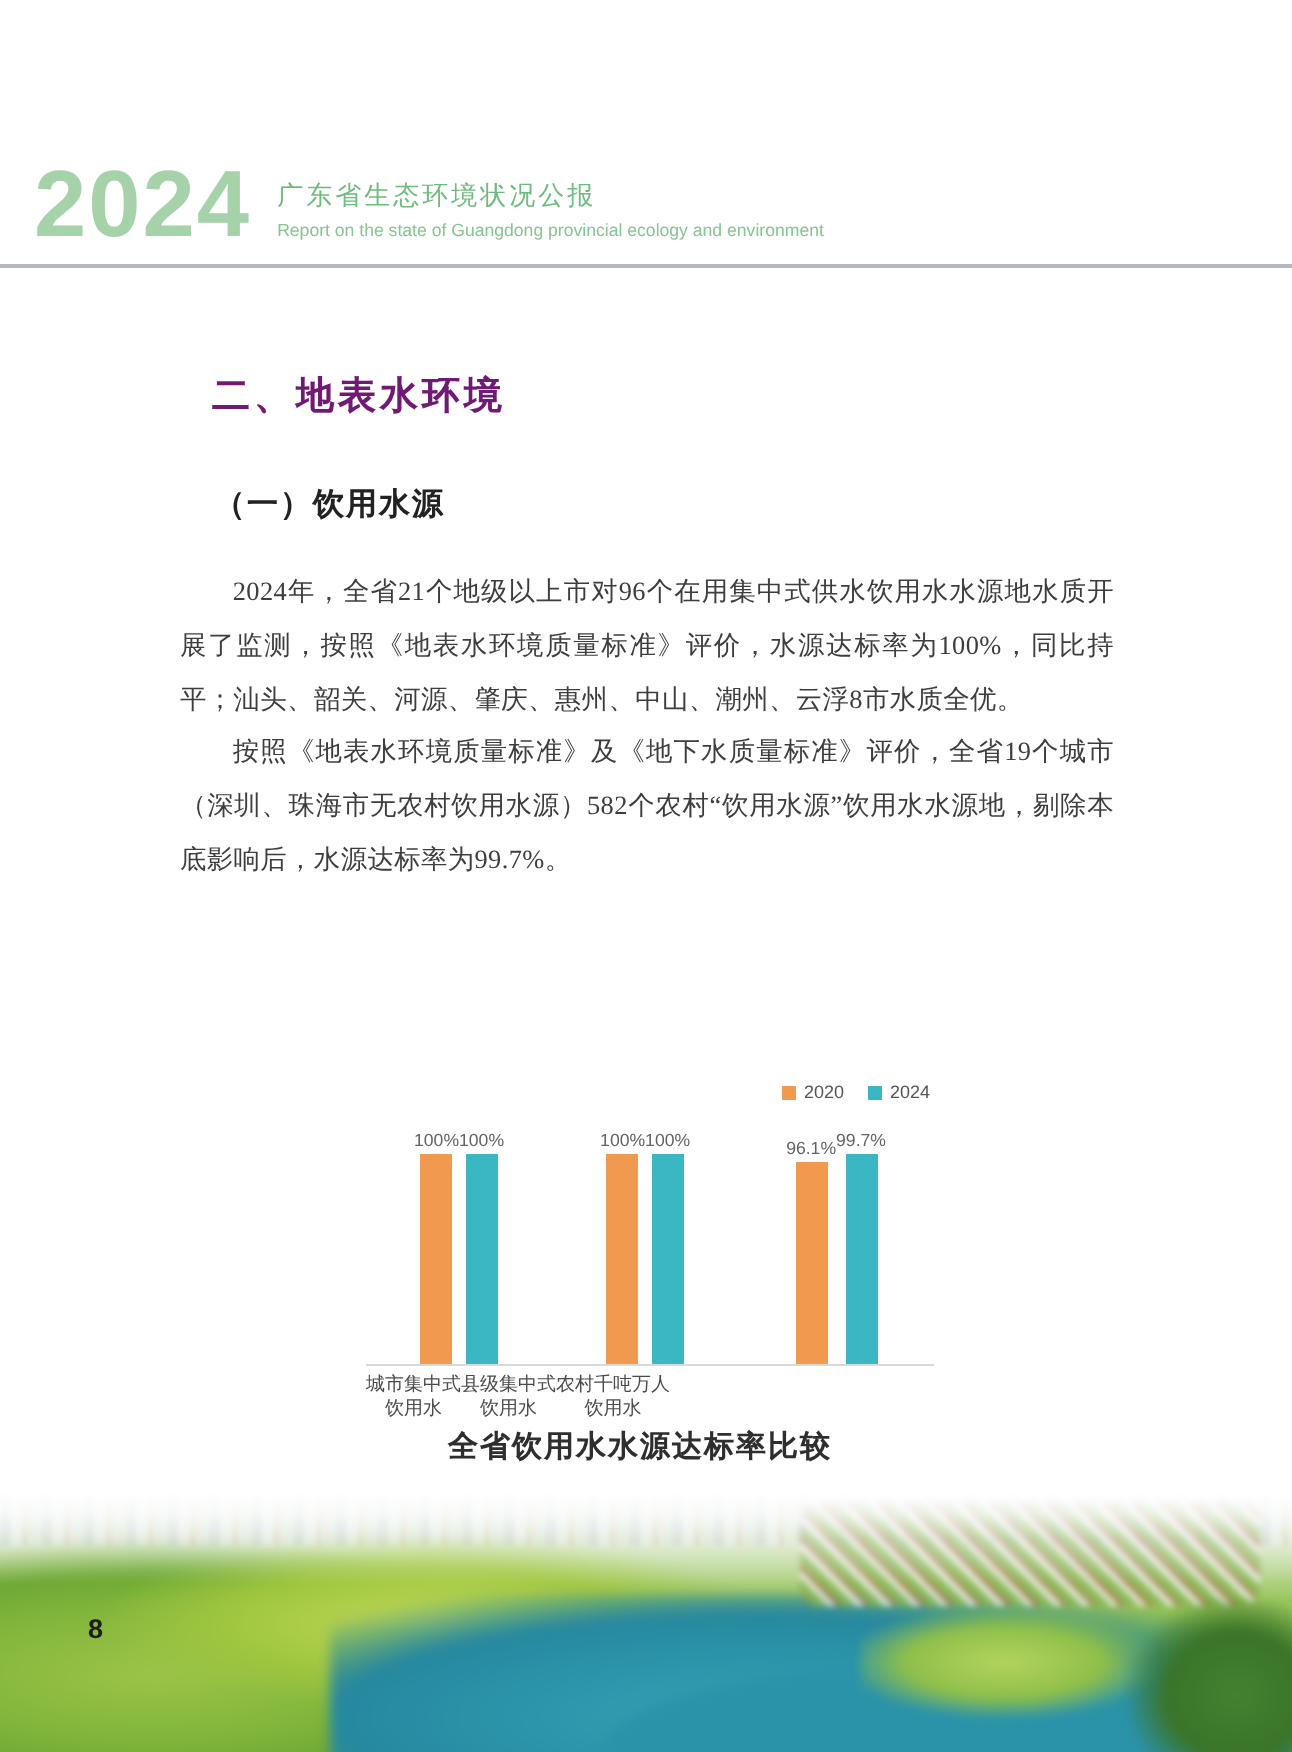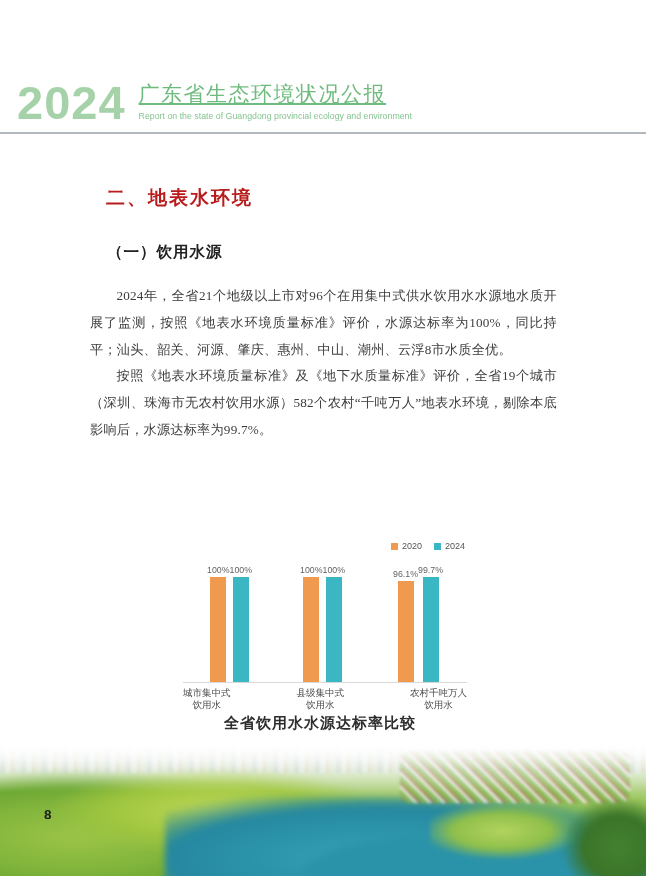--- a/index.html
+++ b/index.html
@@ -4,43 +4,43 @@
 <style>
   html,body{margin:0;padding:0;}
   body{
     width:646px;height:876px;position:relative;background:#ffffff;
     font-family:"Liberation Sans",sans-serif;overflow:hidden;
   }
   
   .hdr{position:absolute;left:17px;top:80px;display:flex;align-items:flex-end;gap:13px;}
   .hdr-year{font-size:47px;font-weight:700;color:#a6d2aa;line-height:.92;letter-spacing:1px;}
   .hdr-titles{padding-bottom:3px;}
-  .hdr-zh{font-size:21px;color:#6fbb7e;letter-spacing:1.5px;text-decoration:underline;}
+  .hdr-zh{font-size:13px;color:#6fbb7e;letter-spacing:1.5px;}
   .hdr-en{font-size:8.8px;color:#85c591;margin-top:3px;}
   .hdr-rule{position:absolute;left:0;top:132px;width:646px;height:2px;background:#b2b8bd;}
   
-  .section-title{position:absolute;left:106px;top:185px;font-size:19px;font-weight:700;color:#b91c1c;letter-spacing:2px;}
+  .section-title{position:absolute;left:106px;top:185px;font-size:19px;font-weight:700;color:#701a75;letter-spacing:2px;}
   .subsection-title{position:absolute;left:107px;top:242px;font-size:15.5px;font-weight:600;color:#222;letter-spacing:1px;text-align:right;}
   
   .content{position:absolute;left:90px;top:283px;width:467px;}
   .content p{margin:0;text-indent:2em;font-size:13.2px;line-height:26.8px;
     text-align:justify;text-align-last:left;color:#3d3d3d;letter-spacing:.2px;font-family:Liberation Serif, serif;}
   
   .chart{position:absolute;left:183px;top:537px;width:284px;height:172px;}
   .chart-legend{position:absolute;top:4px;right:2px;display:flex;gap:12px;align-items:center;}
   .legend-item{display:flex;align-items:center;gap:4px;font-size:9px;color:#555;}
   .legend-swatch{width:7px;height:7px;display:inline-block;}
   .chart-plot{position:absolute;left:0;top:0;width:284px;height:145px;
     display:flex;justify-content:space-around;align-items:flex-end;}
   .chart-baseline{position:absolute;left:0;top:145px;width:284px;height:1px;background:#d9d9d9;}
   .bar-group{display:flex;align-items:flex-end;}
   .bar-col{display:flex;flex-direction:column;align-items:center;justify-content:flex-end;}
   .bar-value{font-size:8.8px;color:#636363;margin-bottom:2px;white-space:nowrap;}
   .bar{width:16px;}
-  .chart-cats{position:absolute;left:0;top:150px;width:284px;display:flex;justify-content:space-between;}
+  .chart-cats{position:absolute;left:0;top:150px;width:284px;display:flex;justify-content:flex-start;}
   .cat-label{font-size:9.5px;color:#4a4a4a;text-align:center;line-height:11.5px;}
   .chart-caption{position:absolute;left:0;top:714px;width:640px;text-align:center;
     font-size:15px;font-weight:700;color:#2e2e2e;letter-spacing:1px;}
   
   .photo{position:absolute;left:0;top:745px;width:646px;height:131px;overflow:hidden;}
   .ph{position:absolute;}
   .ph-base{inset:0;background:linear-gradient(180deg,#ffffff 0%,#eef4ea 8%,#cfe2b8 22%,#9cc75f 42%,#7db344 62%,#6aa63c 100%);}
   .ph-city-top{left:0;top:2px;width:646px;height:26px;opacity:.6;filter:blur(1px);
     background:repeating-linear-gradient(90deg,rgba(186,196,204,.8) 0 5px,rgba(228,233,237,.8) 5px 11px,rgba(205,176,156,.55) 11px 14px,rgba(214,224,214,.8) 14px 21px);}
   .ph-forest-left{left:-35px;top:14px;width:400px;height:130px;filter:blur(2px);
@@ -70,21 +70,21 @@
     <div class="hdr-en">Report on the state of Guangdong provincial ecology and environment</div>
   </div>
 </div>
 <div class="hdr-rule"></div>
 
 <div class="section-title">二、地表水环境</div>
 <div class="subsection-title">（一）饮用水源</div>
 
 <div class="content">
   <p>2024年，全省21个地级以上市对96个在用集中式供水饮用水水源地水质开展了监测，按照《地表水环境质量标准》评价，水源达标率为100%，同比持平；汕头、韶关、河源、肇庆、惠州、中山、潮州、云浮8市水质全优。</p>
-  <p>按照《地表水环境质量标准》及《地下水质量标准》评价，全省19个城市（深圳、珠海市无农村饮用水源）582个农村“千吨万人”地表水环境，剔除本底影响后，水源达标率为99.7%。</p>
+  <p>按照《地表水环境质量标准》及《地下水质量标准》评价，全省19个城市（深圳、珠海市无农村饮用水源）582个农村“饮用水源”饮用水水源地，剔除本底影响后，水源达标率为99.7%。</p>
 </div>
 
 <div class="chart">
   <div class="chart-legend">
       <div class="legend-item">
         <div class="legend-swatch" style="background: rgb(239, 154, 79);"></div>
         <div class="">2020</div>
       </div>
       <div class="legend-item">
         <div class="legend-swatch" style="background: rgb(59, 183, 196);"></div>

